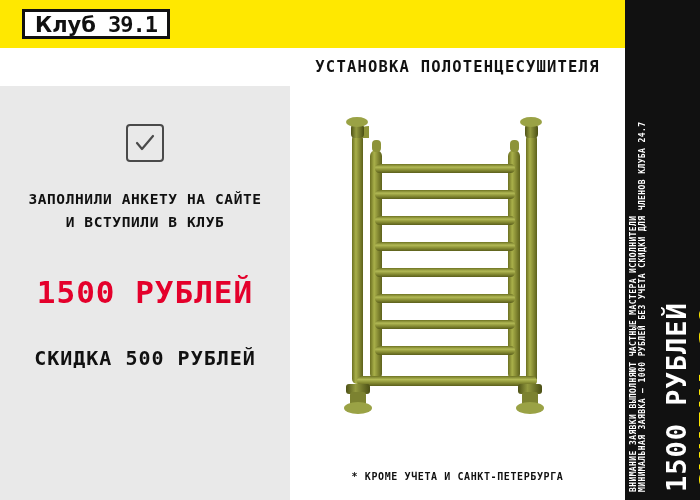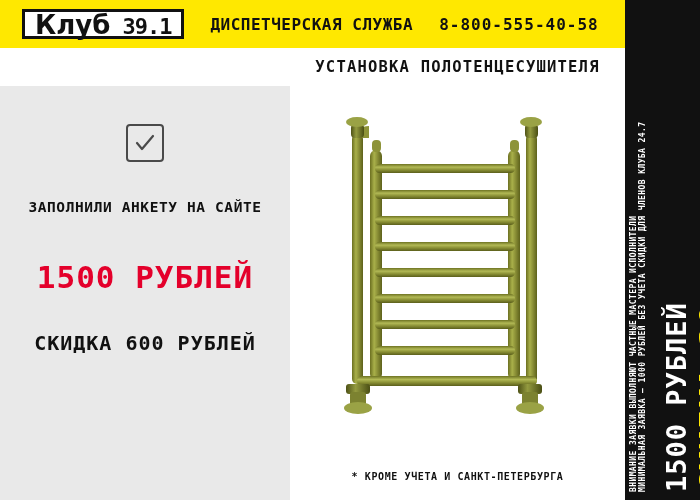--- a/index.html
+++ b/index.html
@@ -38,21 +38,21 @@
     padding: 1px 10px 3px 10px;
     display: flex;
     align-items: baseline;
     gap: 12px;
     height: 30px;
     box-sizing: border-box;
   }
   .club-word {
     font-family: "DejaVu Sans", sans-serif;
     font-weight: bold;
-    font-size: 26px;
+    font-size: 21px;
     letter-spacing: 0px;
     color: #111;
     line-height: 24px;
   }
   .club-num {
     font-family: "DejaVu Sans Mono", monospace;
     font-weight: bold;
     font-size: 22px;
     color: #111;
     line-height: 24px;
@@ -126,21 +126,21 @@
     width: 34px;
     height: 34px;
     border: 2px solid #4a4a4a;
     border-radius: 4px;
     display: flex;
     align-items: center;
     justify-content: center;
   }
   .check-box svg { display: block; }
   .left-lines {
-    margin-top: 34px;
+    margin-top: 26px;
     text-align: center;
     font-family: "DejaVu Sans Mono", monospace;
     font-weight: bold;
     font-size: 14.5px;
     letter-spacing: 0.6px;
     color: #111;
     line-height: 23px;
   }
   .left-lines .site {
     letter-spacing: 1.2px;
@@ -242,41 +242,38 @@
 </style>
 </head>
 <body>
 
 <div class="poster">
 
   <div class="header">
     <div class="club-badge">
       <span class="club-word">Клуб</span>
       <span class="club-num">39.1</span>
-    </div>
-    <div class="dispatch">
-      <span>ДИСПЕТЧЕРСКАЯ СЛУЖБА</span>
-      <span class="phone">8-800-555-40-58</span>
     </div>
   </div>
 
 
   <div class="install-title">УСТАНОВКА ПОЛОТЕНЦЕСУШИТЕЛЯ</div>
 
   <div class="left-panel">
     <div class="check-box">
       <svg width="22" height="22" viewBox="0 0 22 22" aria-hidden="true">
         <polyline points="3,11 8,17 19,4" fill="none" stroke="#4a4a4a" stroke-width="2.2" stroke-linecap="round" stroke-linejoin="round"></polyline>
       </svg>
     </div>
     <div class="left-lines">
       <div>ЗАПОЛНИЛИ АНКЕТУ НА САЙТЕ</div>
+      <div>И ВСТУПИЛИ В КЛУБ</div>
     </div>
     <div class="price-red">1500 РУБЛЕЙ</div>
-    <div class="discount-black">СКИДКА 600 РУБЛЕЙ</div>
+    <div class="discount-black">СКИДКА 500 РУБЛЕЙ</div>
   </div>
 
   <div class="center-panel">
     <svg class="product-svg" width="290" height="330" viewBox="0 0 290 330">
       <defs>
         <linearGradient id="brassV" x1="0" y1="0" x2="1" y2="0">
           <stop offset="0%" stop-color="#6b6f20"></stop>
           <stop offset="35%" stop-color="#a9b04a"></stop>
           <stop offset="60%" stop-color="#8d9238"></stop>
           <stop offset="100%" stop-color="#5d611b"></stop>

